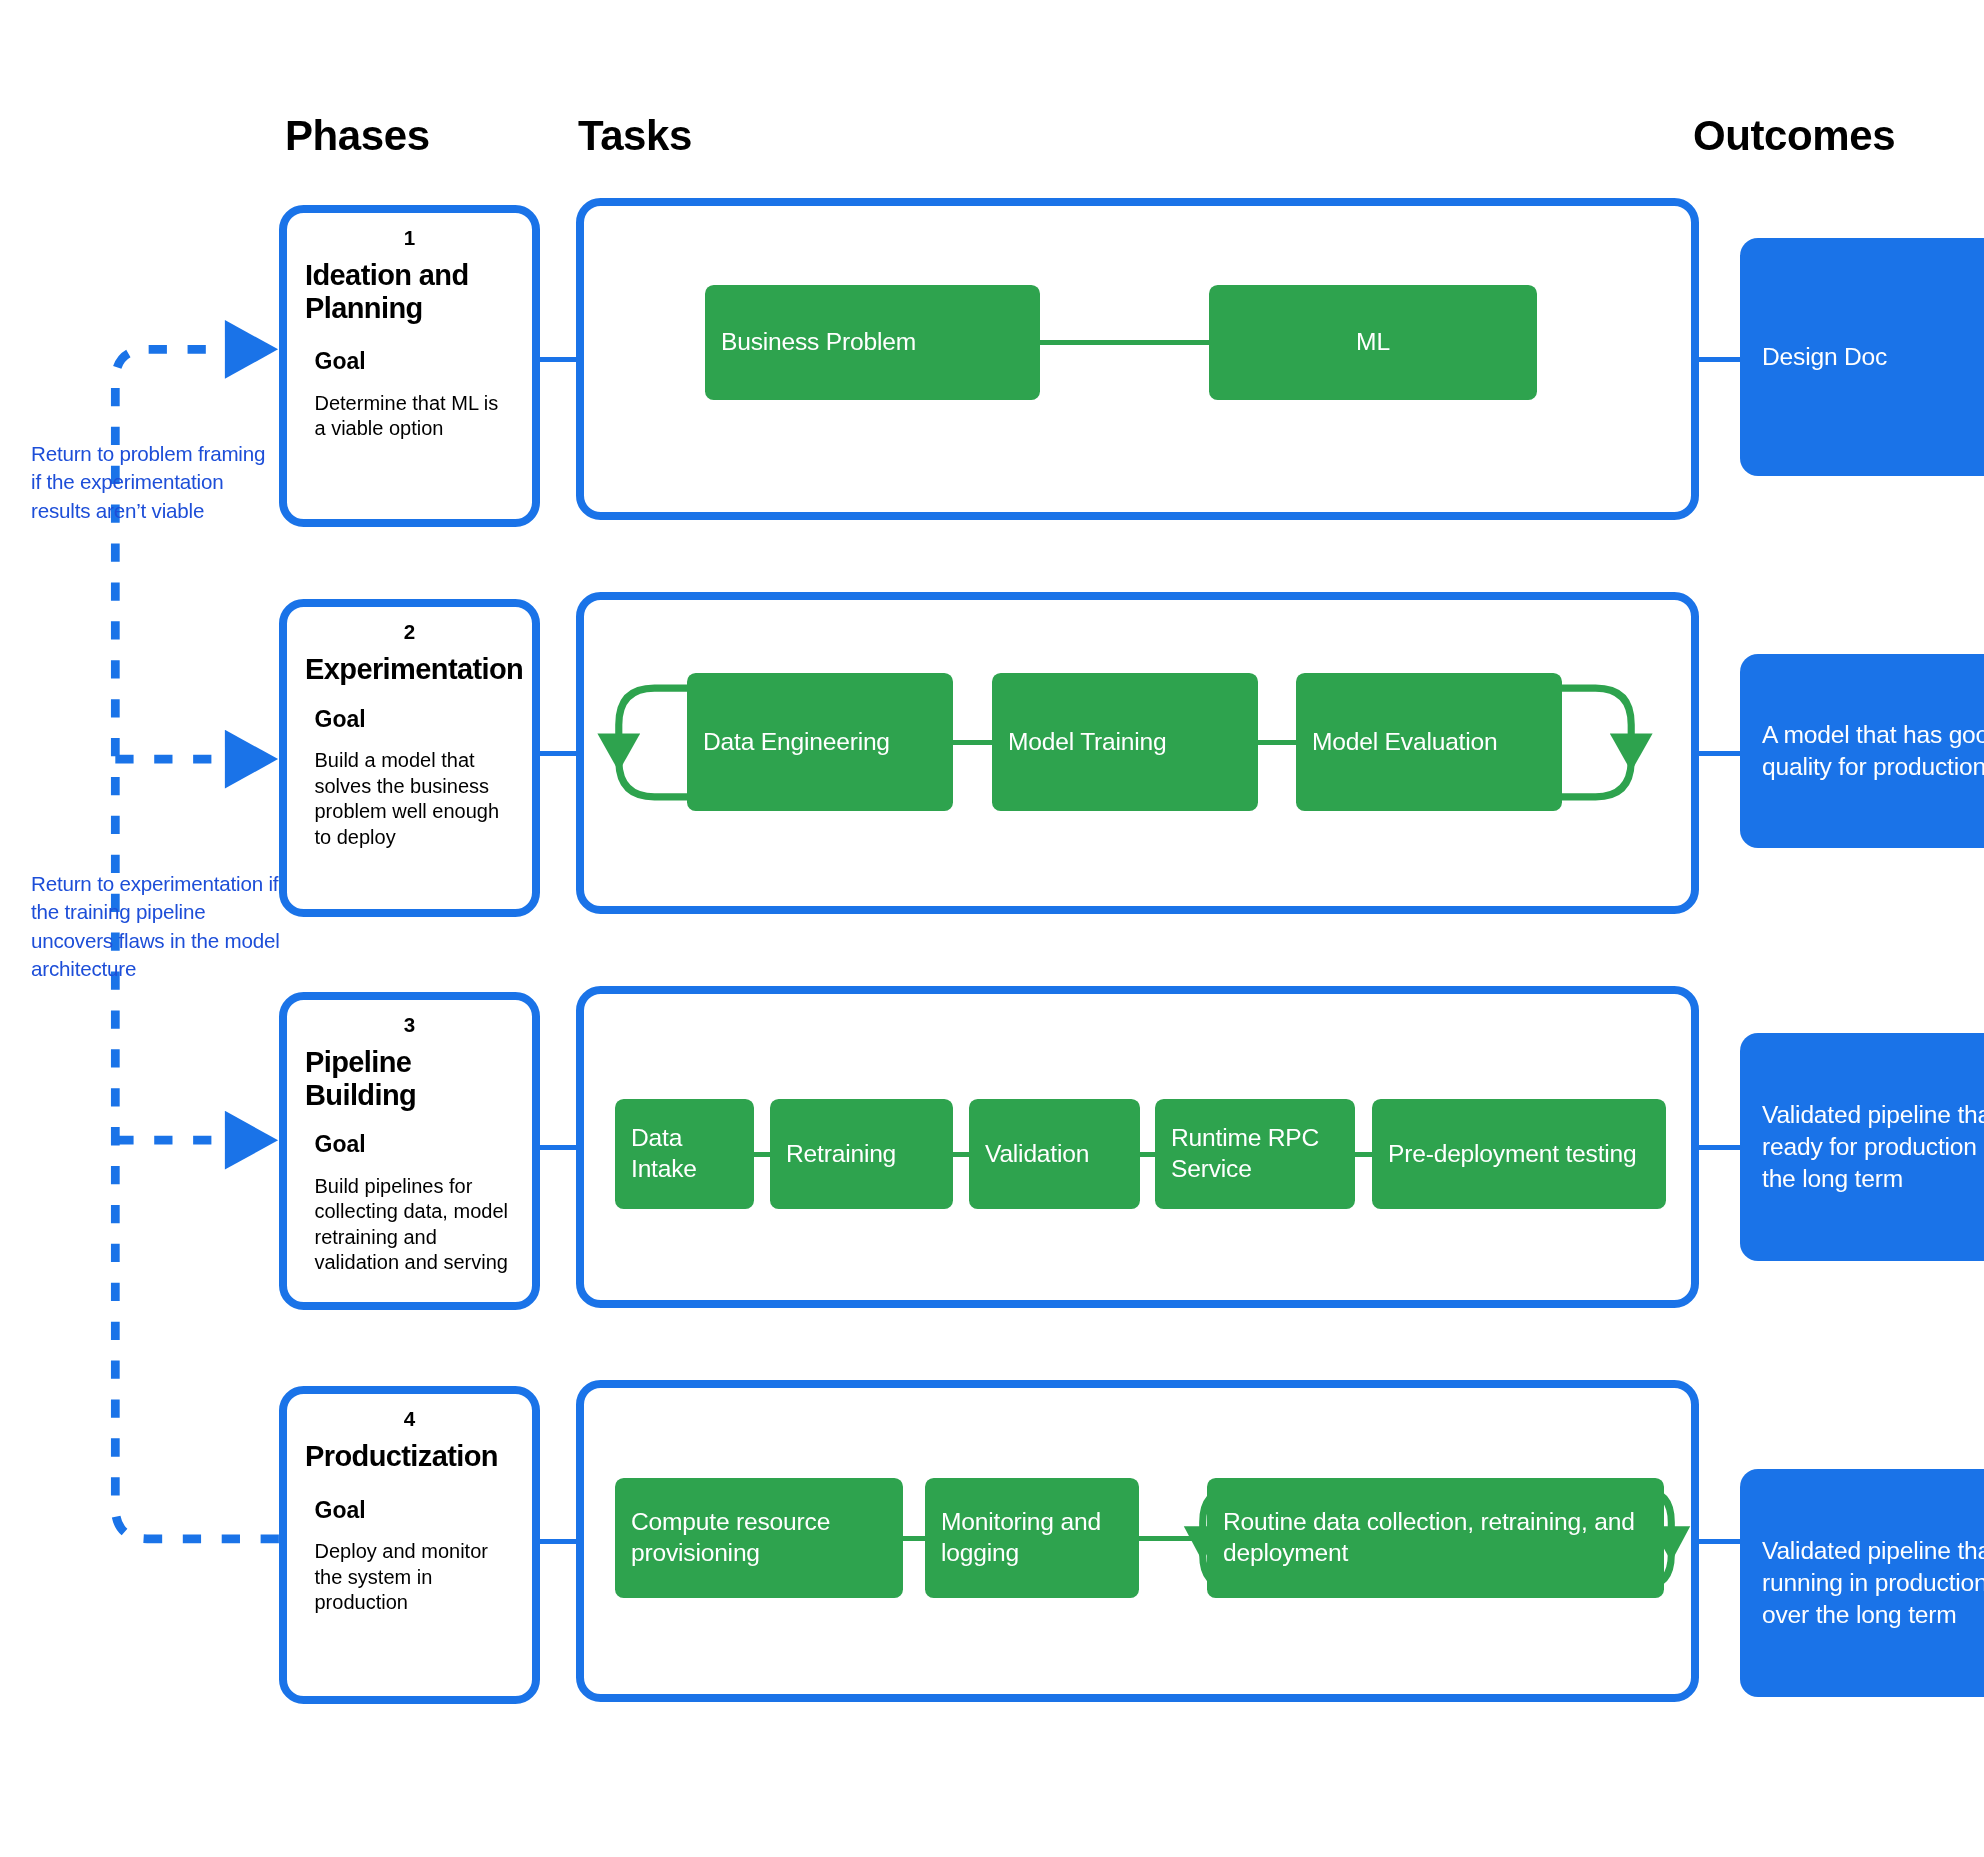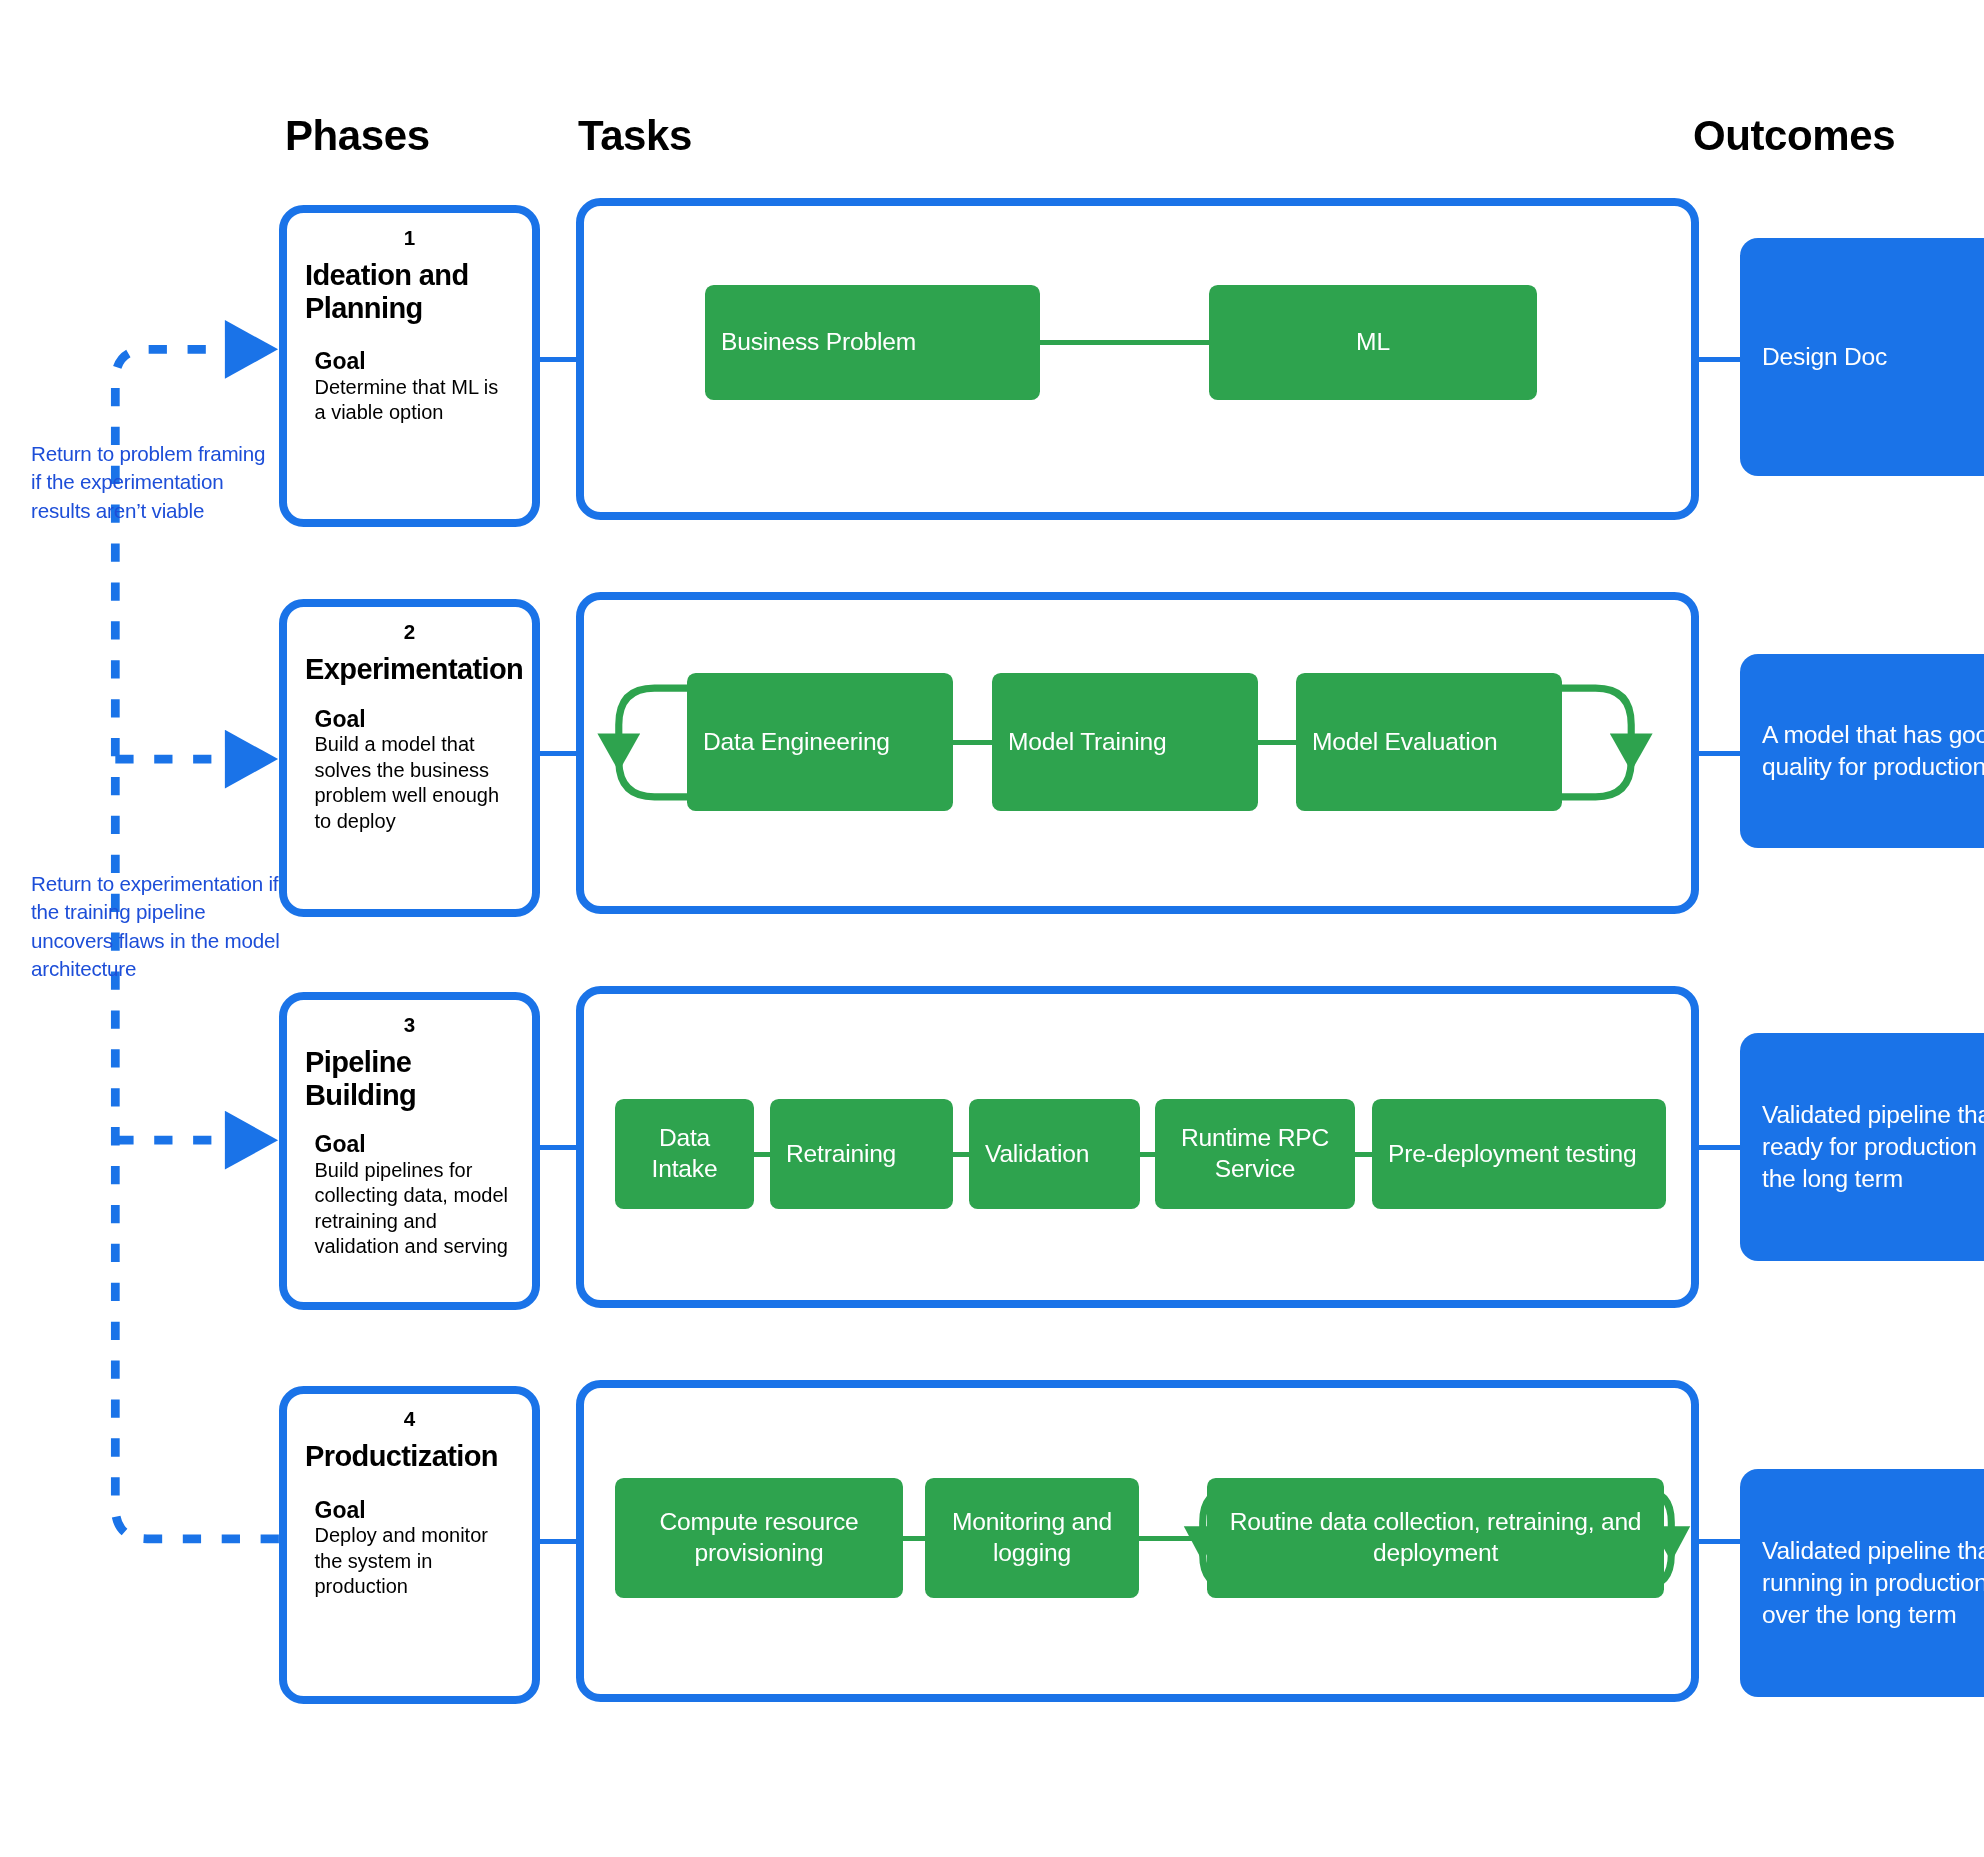--- a/index.html
+++ b/index.html
@@ -53,21 +53,21 @@
     font-size: 23px;
     font-weight: 700;
     color: #000;
     line-height: 1.15;
   }
   .phase-goal-text {
     font-size: 20px;
     font-weight: 400;
     color: #000;
     line-height: 1.27;
-    margin-top: 0;
+    margin-top: 16px;
   }
 
   #phase-1 { left: 279px; top: 205px;  width: 261px; height: 322px; }
   #phase-2 { left: 279px; top: 599px; width: 261px; height: 318px; }
   #phase-3 { left: 279px; top: 992px; width: 261px; height: 318px; }
   #phase-4 { left: 279px; top: 1386px; width: 261px; height: 318px; }
   #phase-2 .phase-goal-block, #phase-3 .phase-goal-block { margin-top: 20px; }
 
   
   .tasks-panel {
@@ -87,21 +87,20 @@
     background: #2ea34e;
     border-radius: 8.7px;
     color: #ffffff;
     display: flex;
     align-items: center;
     padding: 0 16px;
     font-size: 24.6px;
     font-weight: 400;
     line-height: 1.26;
     letter-spacing: -0.2px;
-    text-align: center;
   }
   .task-box span { display: block; }
 
   
   #t1-business { left: 705px; top: 285px;  width: 335px; height: 115px; }
   #t1-ml       { left: 1209px; top: 285px;  width: 328px; height: 115px;
                  justify-content: center; text-align: center; }
   
   #t2-de   { left: 687px; top: 673px; width: 266px; height: 138px; }
   #t2-mt   { left: 992px; top: 673px; width: 266px; height: 138px; }

